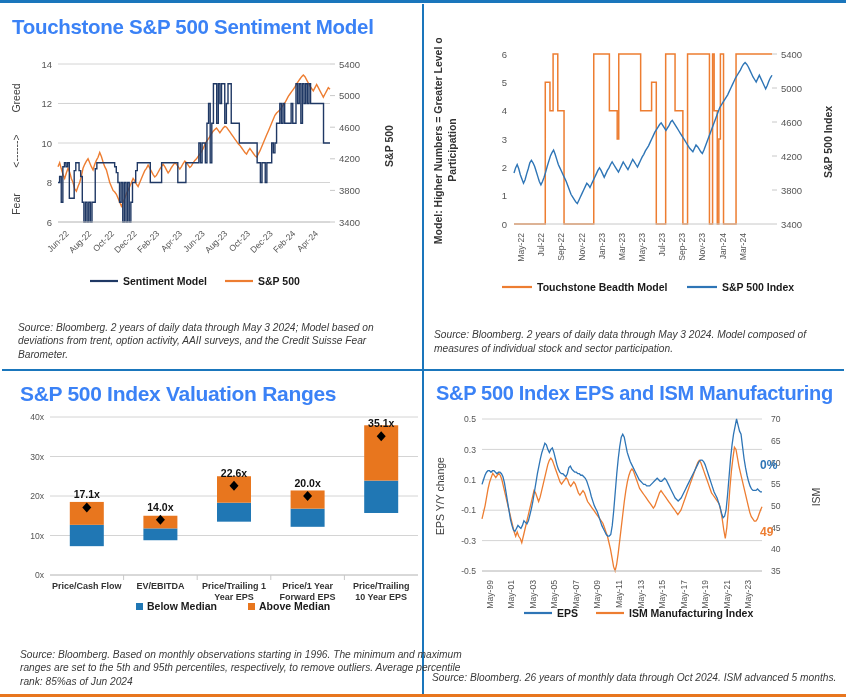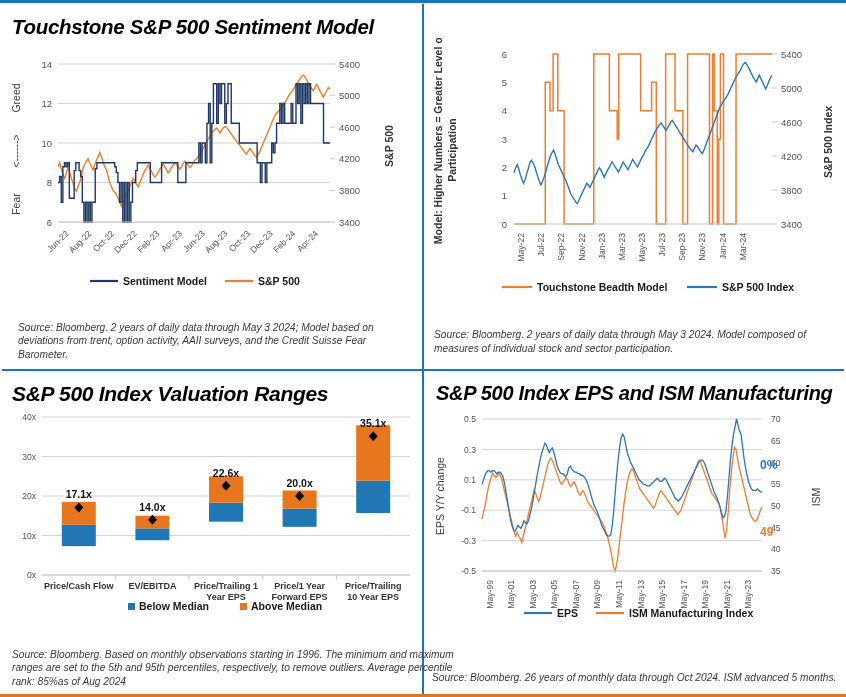--- a/index.html
+++ b/index.html
@@ -31,32 +31,31 @@
   .div-horz {
     position: absolute; left: 2px; top: 369px; width: 842px; height: 2px;
     background: #1a76bc;
   }
   .quad {
     position: absolute;
     overflow: hidden;
   }
   #q-tl { left: 0;   top: 4px;   width: 422px; height: 365px; }
   #q-tr { left: 424px; top: 4px;  width: 422px; height: 365px; }
-  #q-bl { left: 0;   top: 371px; width: 466px; height: 323px; }
+  #q-bl { left: 8px;   top: 371px; width: 466px; height: 323px; }
   #q-br { left: 424px; top: 371px; width: 474px; height: 323px; }
 
   .panel-title {
-    color: #000000;
+    color: #3b82f6;
     font-weight: bold;
     font-size: 21px;
     letter-spacing: -0.3px;
     margin: 12px 0 0 12px;
     line-height: 1.05;
     white-space: nowrap;
-    font-style: italic;
   }
   #q-tl .panel-title { font-size: 20.5px; }
   #q-br .panel-title { font-size: 20px; }
 
   .source {
     position: absolute;
     bottom: 6px; left: 12px; right: 10px;
     font-style: italic;
     font-size: 10.2px;
     color: #3a3a3a;
@@ -230,21 +229,21 @@
         <path d="M373.2,28.35499999999999L377.7,33.35499999999999L373.2,38.35499999999999L368.7,33.35499999999999Z" fill="#000000"></path>
         <text x="373.2" y="24.35499999999999" text-anchor="middle" class="bar-lab">35.1x</text>
         <text x="373.2" y="186" text-anchor="middle" class="cat-lab">Price/Trailing</text>
         <text x="373.2" y="197" text-anchor="middle" class="cat-lab">10 Year EPS</text>
         <line x1="42" y1="172" x2="410" y2="172" stroke="#c8c8c8" stroke-width="1"></line>
         <rect x="128" y="200" width="7" height="7" fill="#2077b4"></rect>
         <text x="139" y="207" class="legend-t">Below Median</text>
         <rect x="240" y="200" width="7" height="7" fill="#e8761e"></rect>
         <text x="251" y="207" class="legend-t">Above Median</text>
       </svg>
-    <div class="source">Source: Bloomberg. Based on monthly observations starting in 1996. The minimum and maximum ranges are set to the 5th and 95th percentiles, respectively, to remove outliers. Average percentile rank: 85%as of Aug 2024</div>
+    <div class="source">Source: Bloomberg. Based on monthly observations starting in 1996. The minimum and maximum ranges are set to the 5th and 95th percentiles, respectively, to remove outliers. Average percentile rank: 85%as of Jun 2024</div>
   </div>
 
   <div class="quad" id="q-br">
     <div class="panel-title">S&amp;P 500 Index EPS and ISM Manufacturing</div>
     <svg id="svg-epsism" width="422" height="232" style="position:absolute;left:0;top:30px;">
         <line x1="58" y1="170" x2="338" y2="170" class="grid"></line>
         <text x="52" y="173.2" text-anchor="end" class="tick-sm">-0.5</text>
         <line x1="58" y1="139.6" x2="338" y2="139.6" class="grid"></line>
         <text x="52" y="142.79999999999998" text-anchor="end" class="tick-sm">-0.3</text>
         <line x1="58" y1="109.19999999999999" x2="338" y2="109.19999999999999" class="grid"></line>

